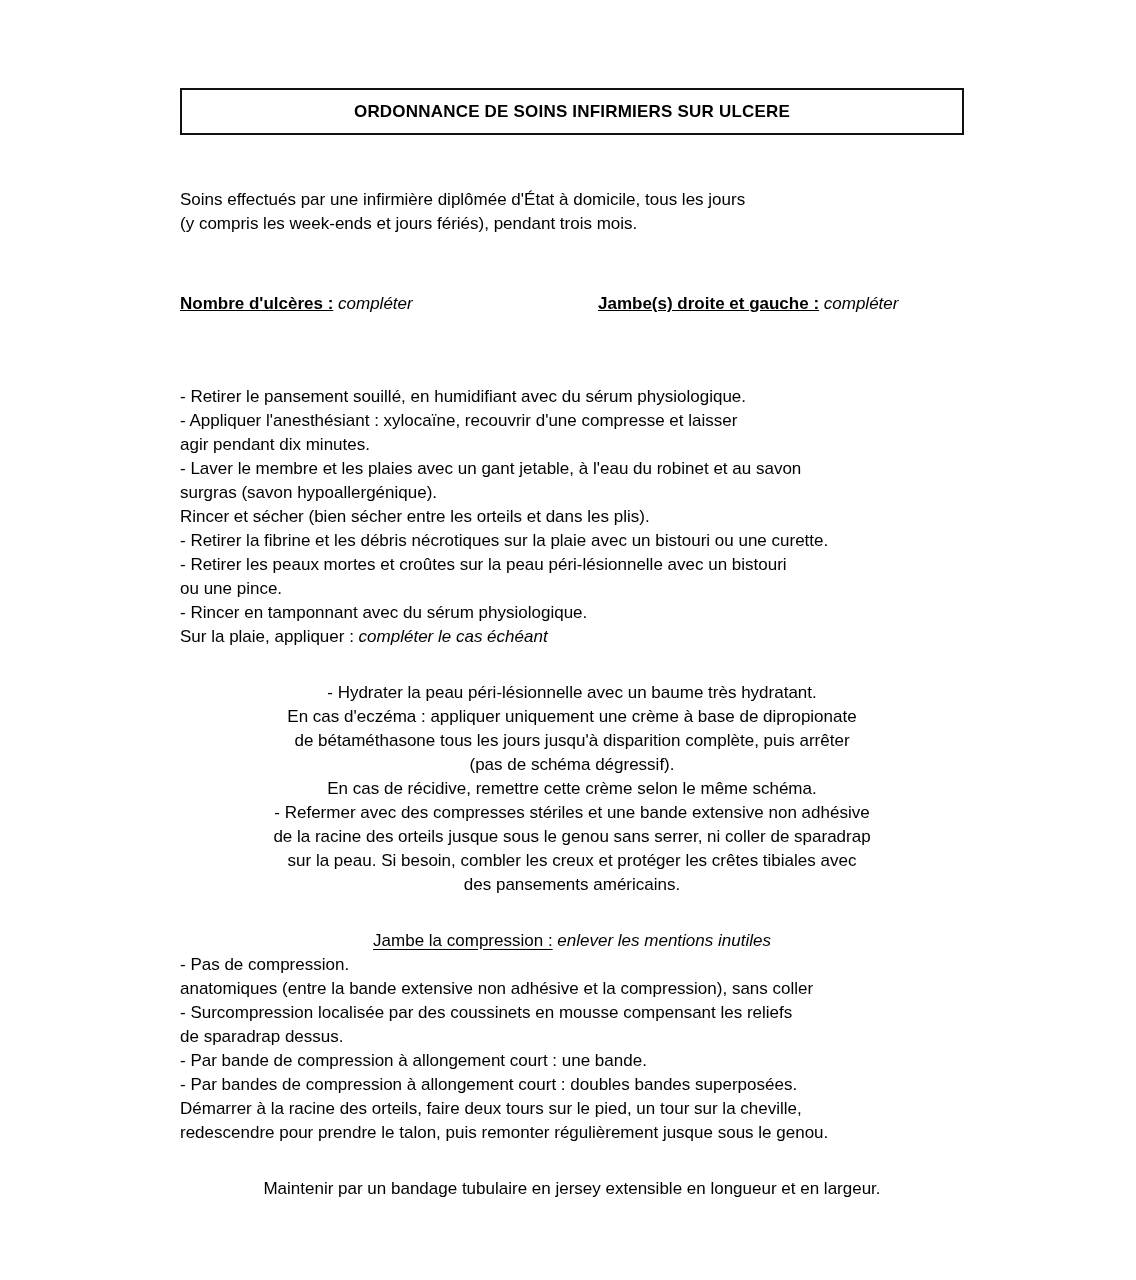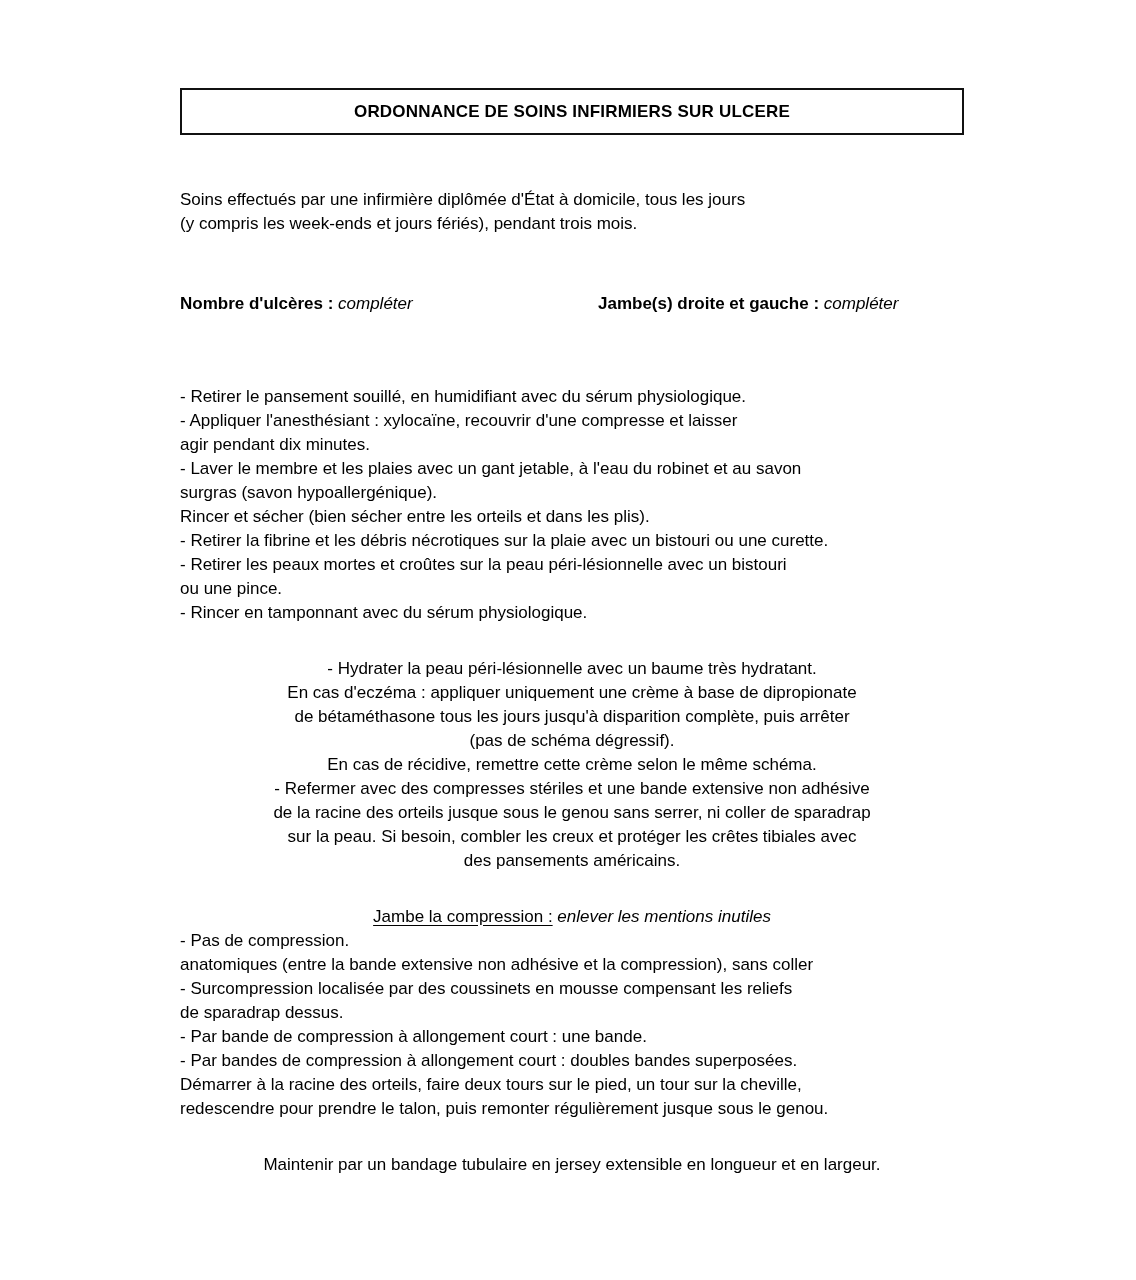--- a/index.html
+++ b/index.html
@@ -52,21 +52,21 @@
   .para div, .line, .intro div {
     white-space: nowrap;
   }
   .care-steps {
     margin-top: 69px;
   }
   .blank-gap {
     margin-top: 32px;
     text-align: center;
   }
-  .b { font-weight: bold; }
+  .b { font-weight: bold; text-decoration: underline; }
   .i { font-style: italic; }
   .u { text-decoration: underline; text-underline-offset: 3px; }
 </style>
 </head>
 <body>
 
 <div class="page">
 
   <div class="title-box">
     <span>ORDONNANCE DE SOINS INFIRMIERS SUR ULCERE</span>
@@ -94,20 +94,23 @@
       <div>agir pendant dix minutes.</div>
       <div>- Laver le membre et les plaies avec un gant jetable, à l'eau du robinet et au savon</div>
       <div>surgras (savon hypoallergénique).</div>
       <div>Rincer et sécher (bien sécher entre les orteils et dans les plis).</div>
       <div>- Retirer la fibrine et les débris nécrotiques sur la plaie avec un bistouri ou une curette.</div>
       <div>- Retirer les peaux mortes et croûtes sur la peau péri-lésionnelle avec un bistouri</div>
       <div>ou une pince.</div>
       <div>- Rincer en tamponnant avec du sérum physiologique.</div>
     </div>
 
+  <div class="line">
+    <span>Sur la plaie, appliquer : </span><span class="i">compléter le cas échéant</span>
+  </div>
 
   <div class="para blank-gap">
       <div>- Hydrater la peau péri-lésionnelle avec un baume très hydratant.</div>
       <div>En cas d'eczéma : appliquer uniquement une crème à base de dipropionate</div>
       <div>de bétaméthasone tous les jours jusqu'à disparition complète, puis arrêter</div>
       <div>(pas de schéma dégressif).</div>
       <div>En cas de récidive, remettre cette crème selon le même schéma.</div>
       <div>- Refermer avec des compresses stériles et une bande extensive non adhésive</div>
       <div>de la racine des orteils jusque sous le genou sans serrer, ni coller de sparadrap</div>
       <div>sur la peau. Si besoin, combler les creux et protéger les crêtes tibiales avec</div>

